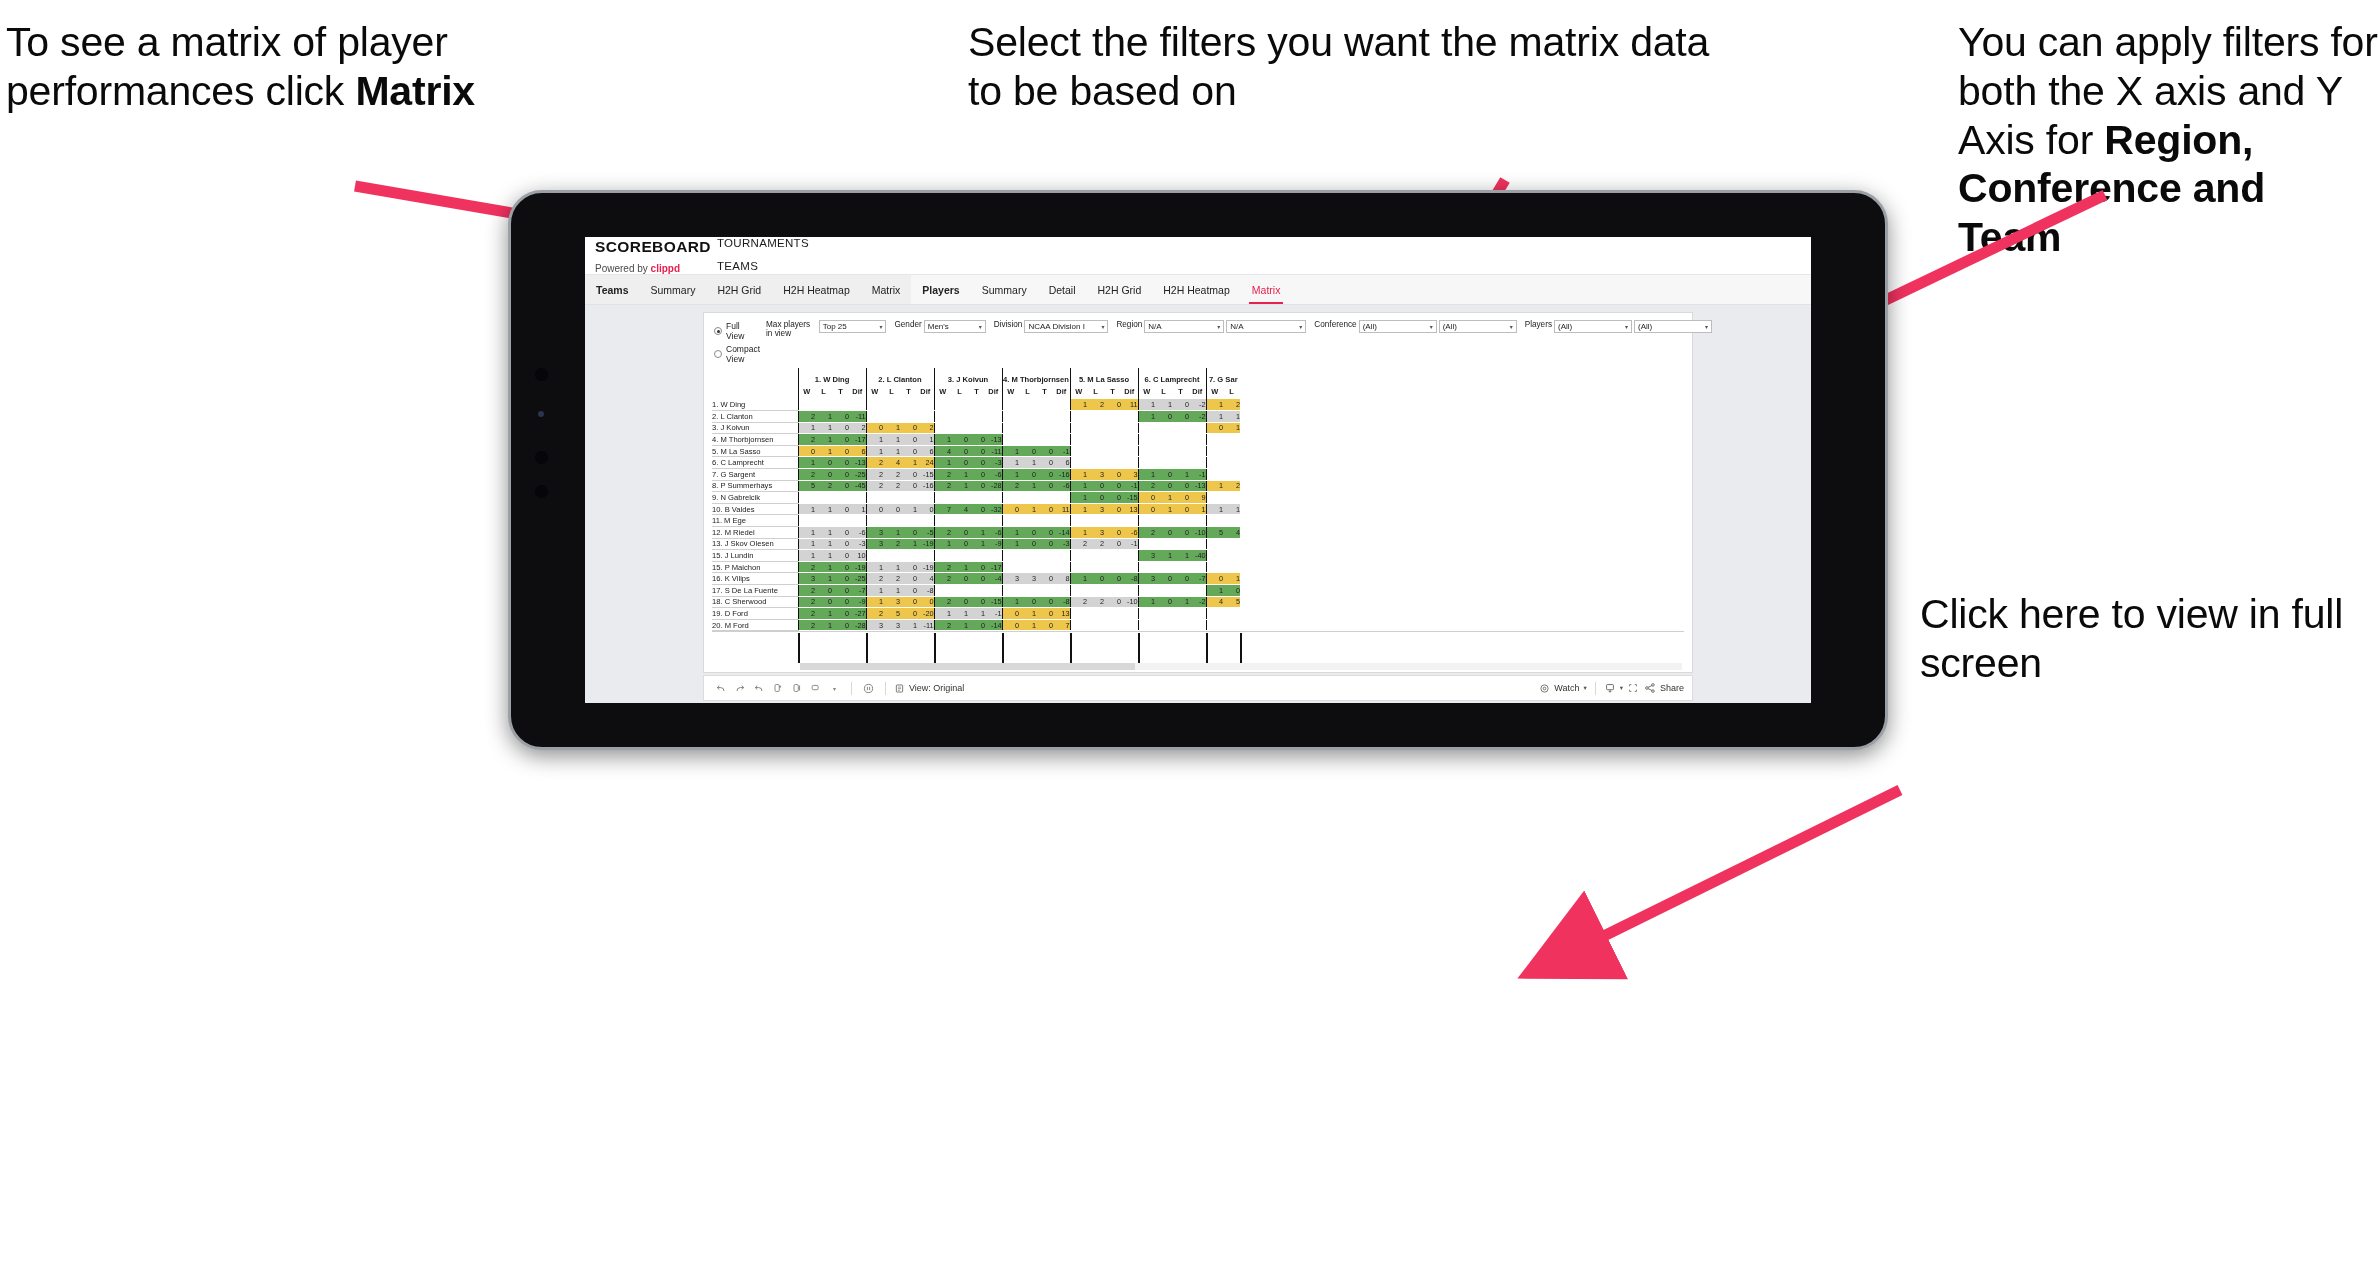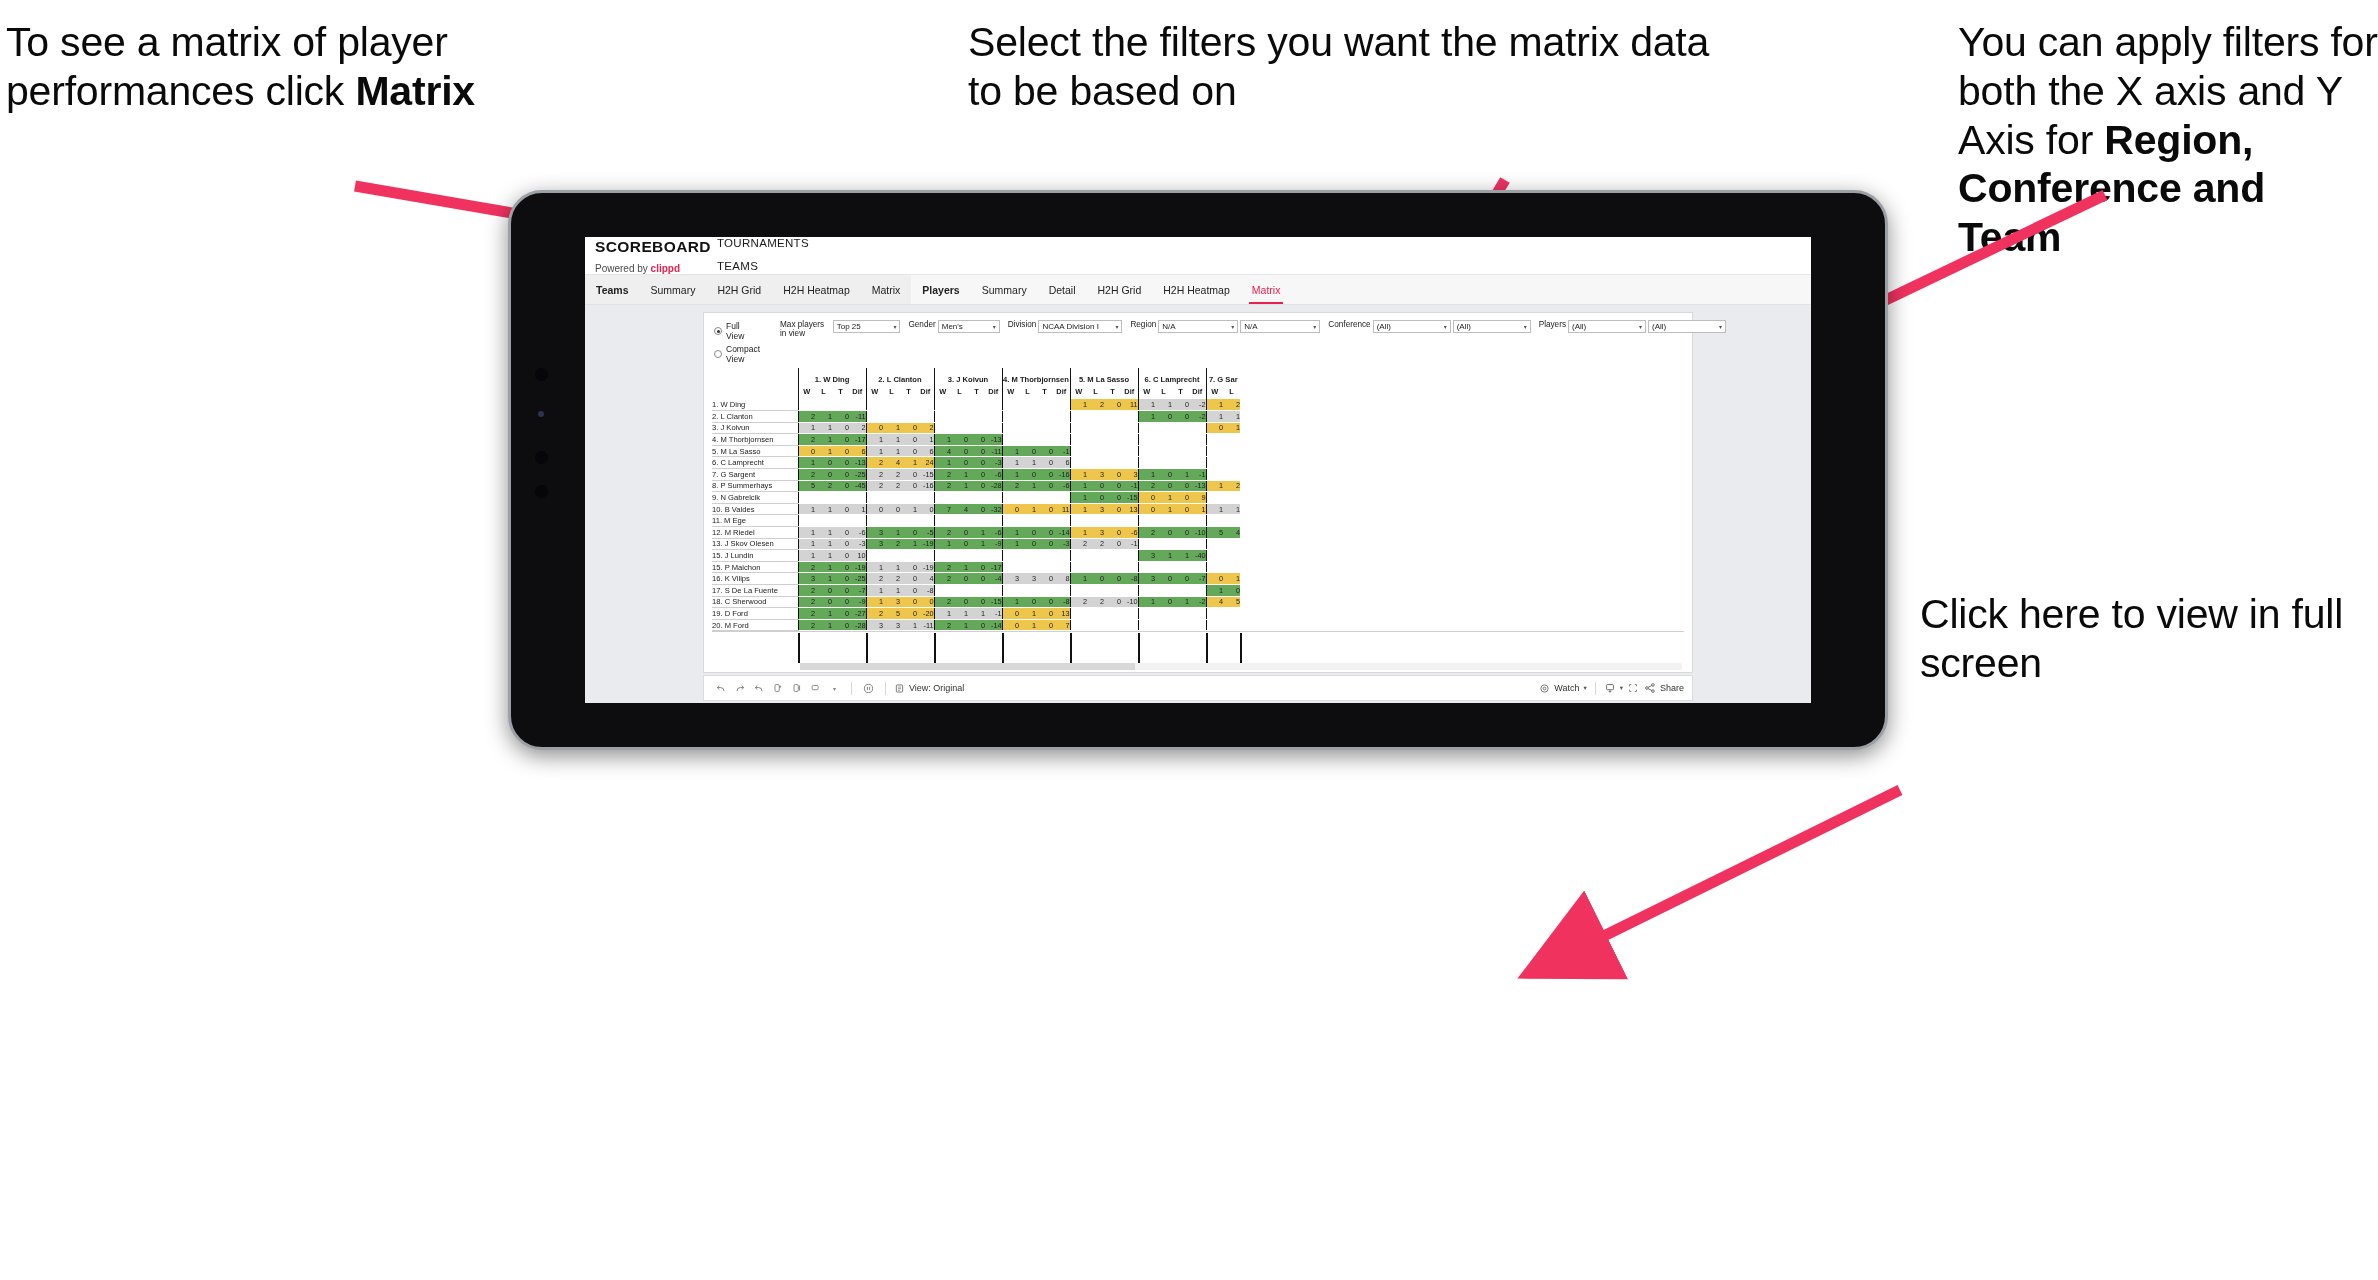--- a/index.html
+++ b/index.html
@@ -98,21 +98,21 @@
     padding: 7px 0 0 0;
   }
   #sheet {
     position: absolute; left: 118px; top: 7px; right: 118px; bottom: 30px;
     background: #fff; border: 1px solid #d9d9d9;
     display: flex; flex-direction: column;
   }
 
   
   #filters {
-    display: flex; align-items: flex-start; gap: 20px;
+    display: flex; align-items: flex-start; gap: 6px;
     padding: 7px 8px 4px 10px; font-size: 8.5px; color: #222;
   }
   .fgroup { display: flex; flex-direction: row; gap: 2px; }
   .flabel { font-size: 8.2px; color: #222; line-height: 1.1; height: 10px; }
   .fsel {
     display: flex; align-items: center; justify-content: space-between;
     border: 1px solid #bdbdbd; background: #fff;
     height: 13px; padding: 0 3px; font-size: 8px; color: #222;
   }
   .fsel .caret { font-size: 6px; color: #555; margin-left: 5px; }

